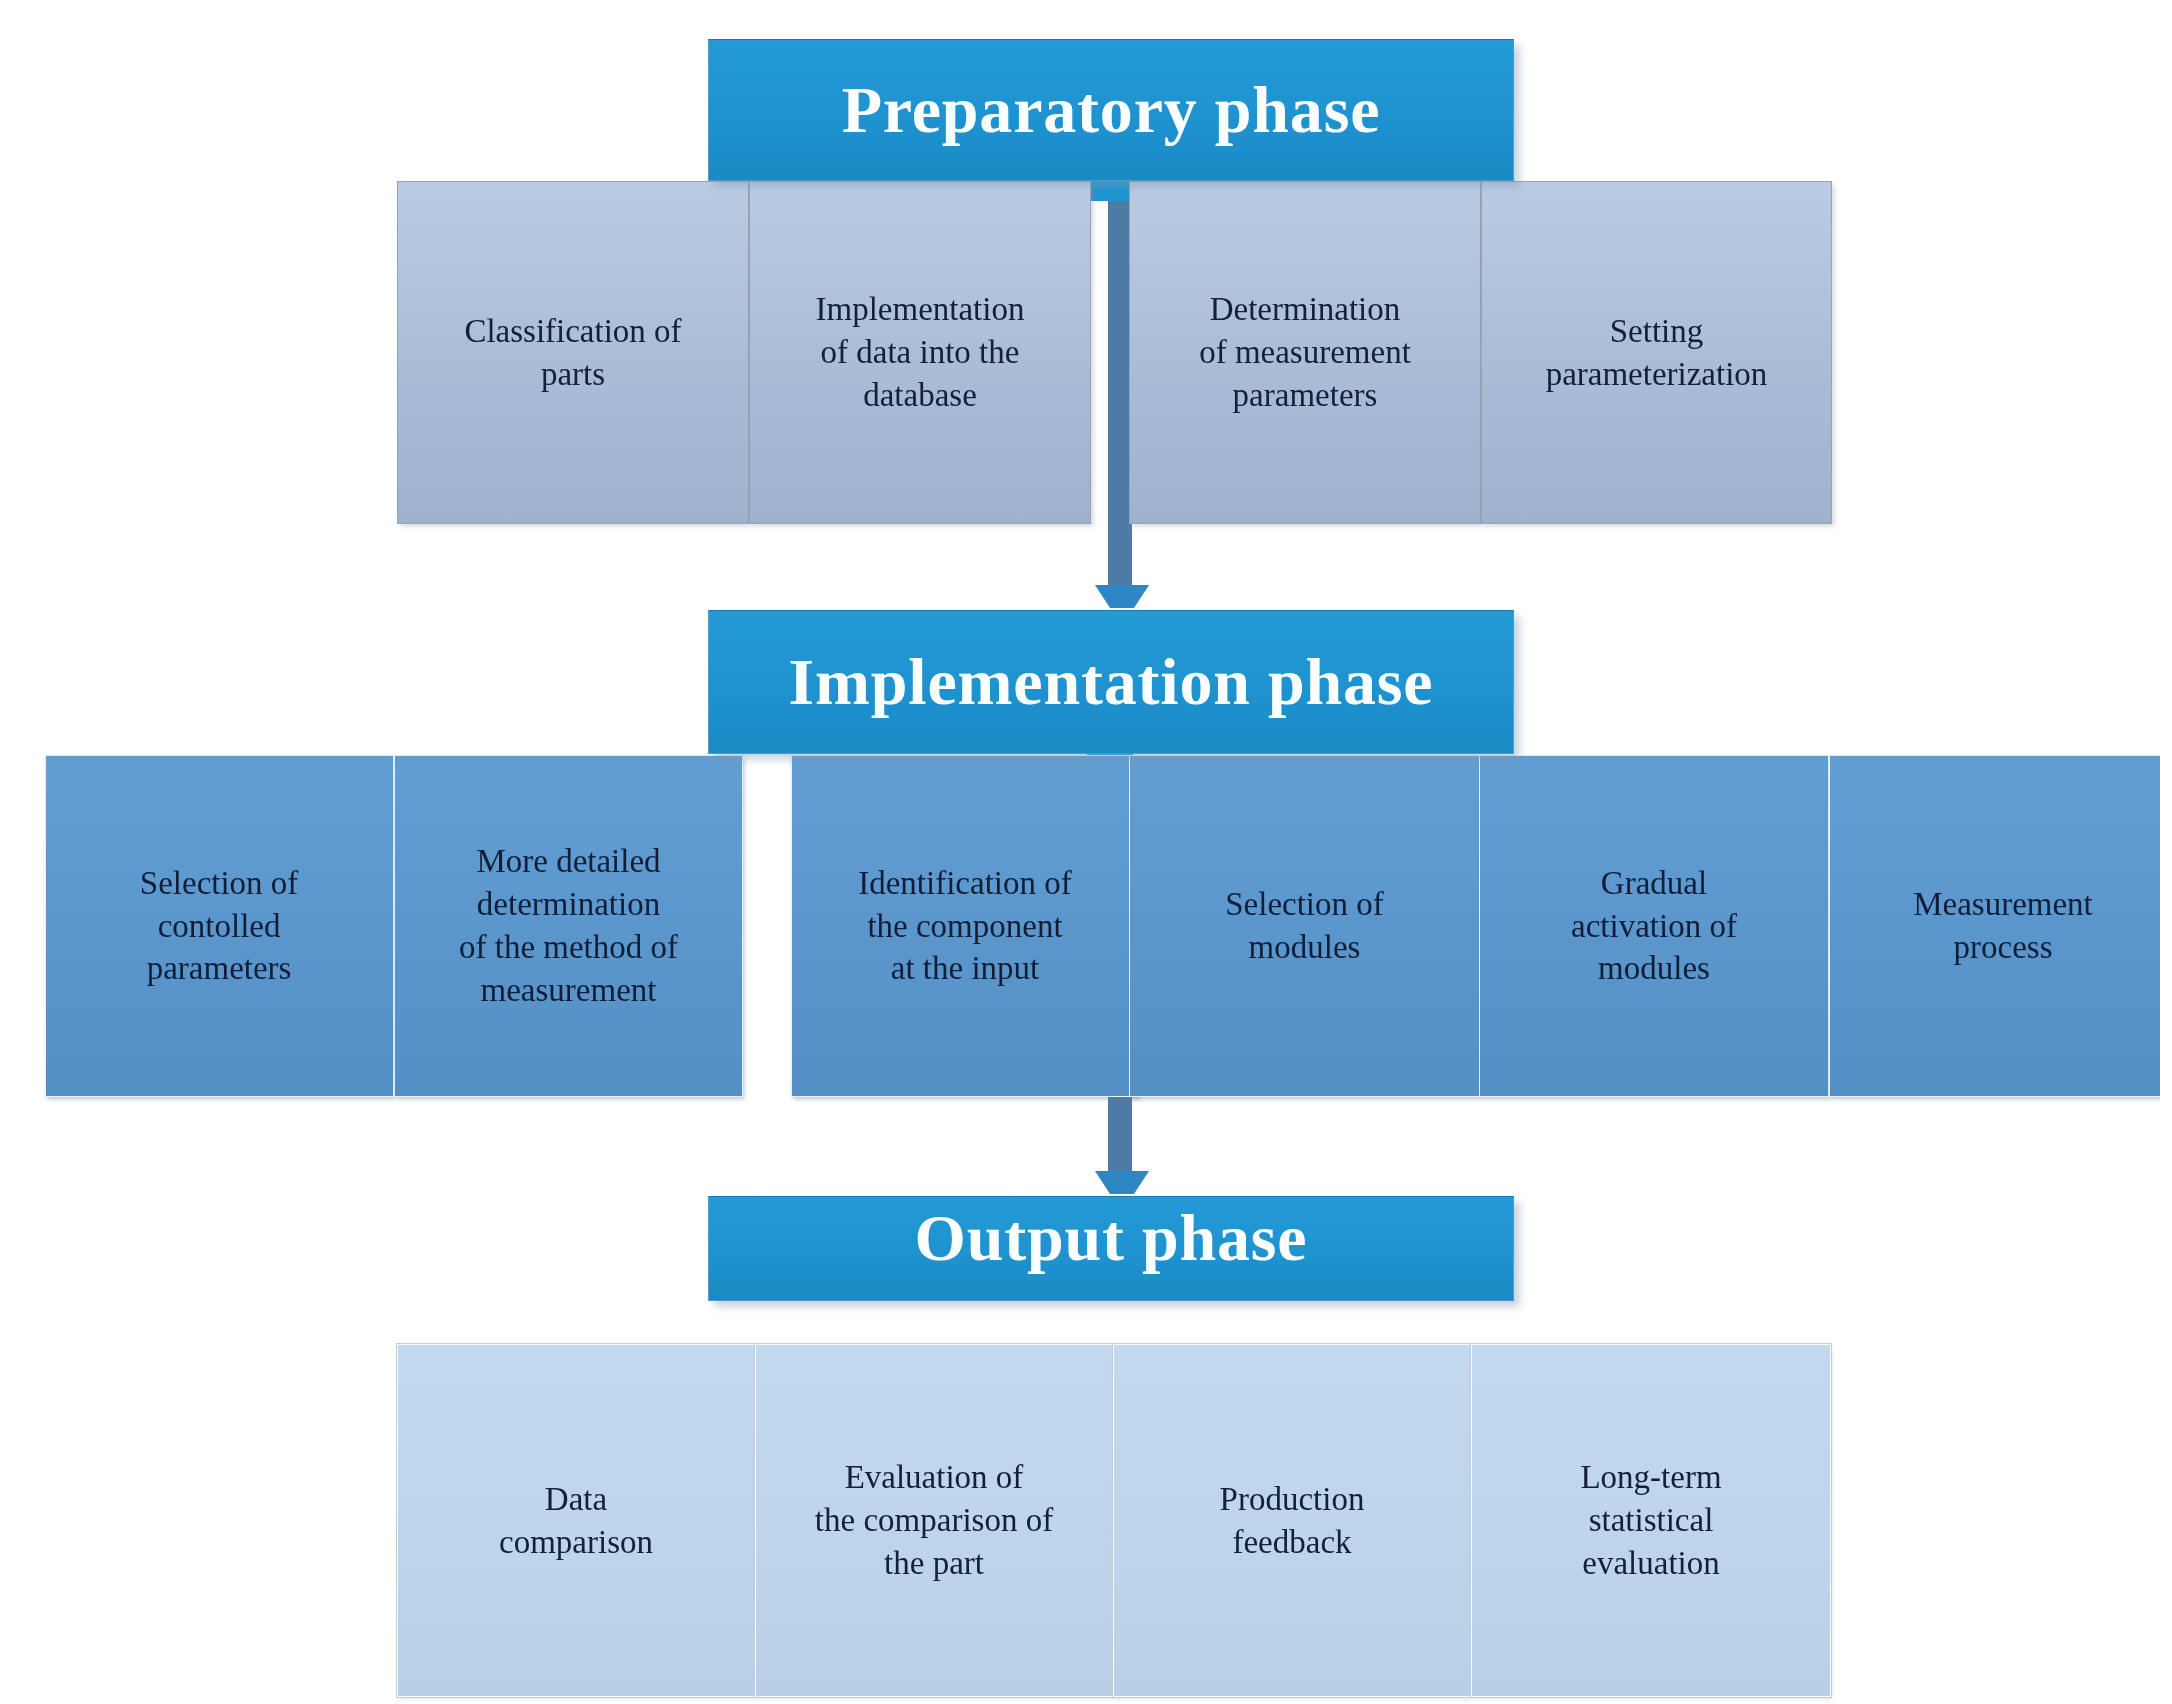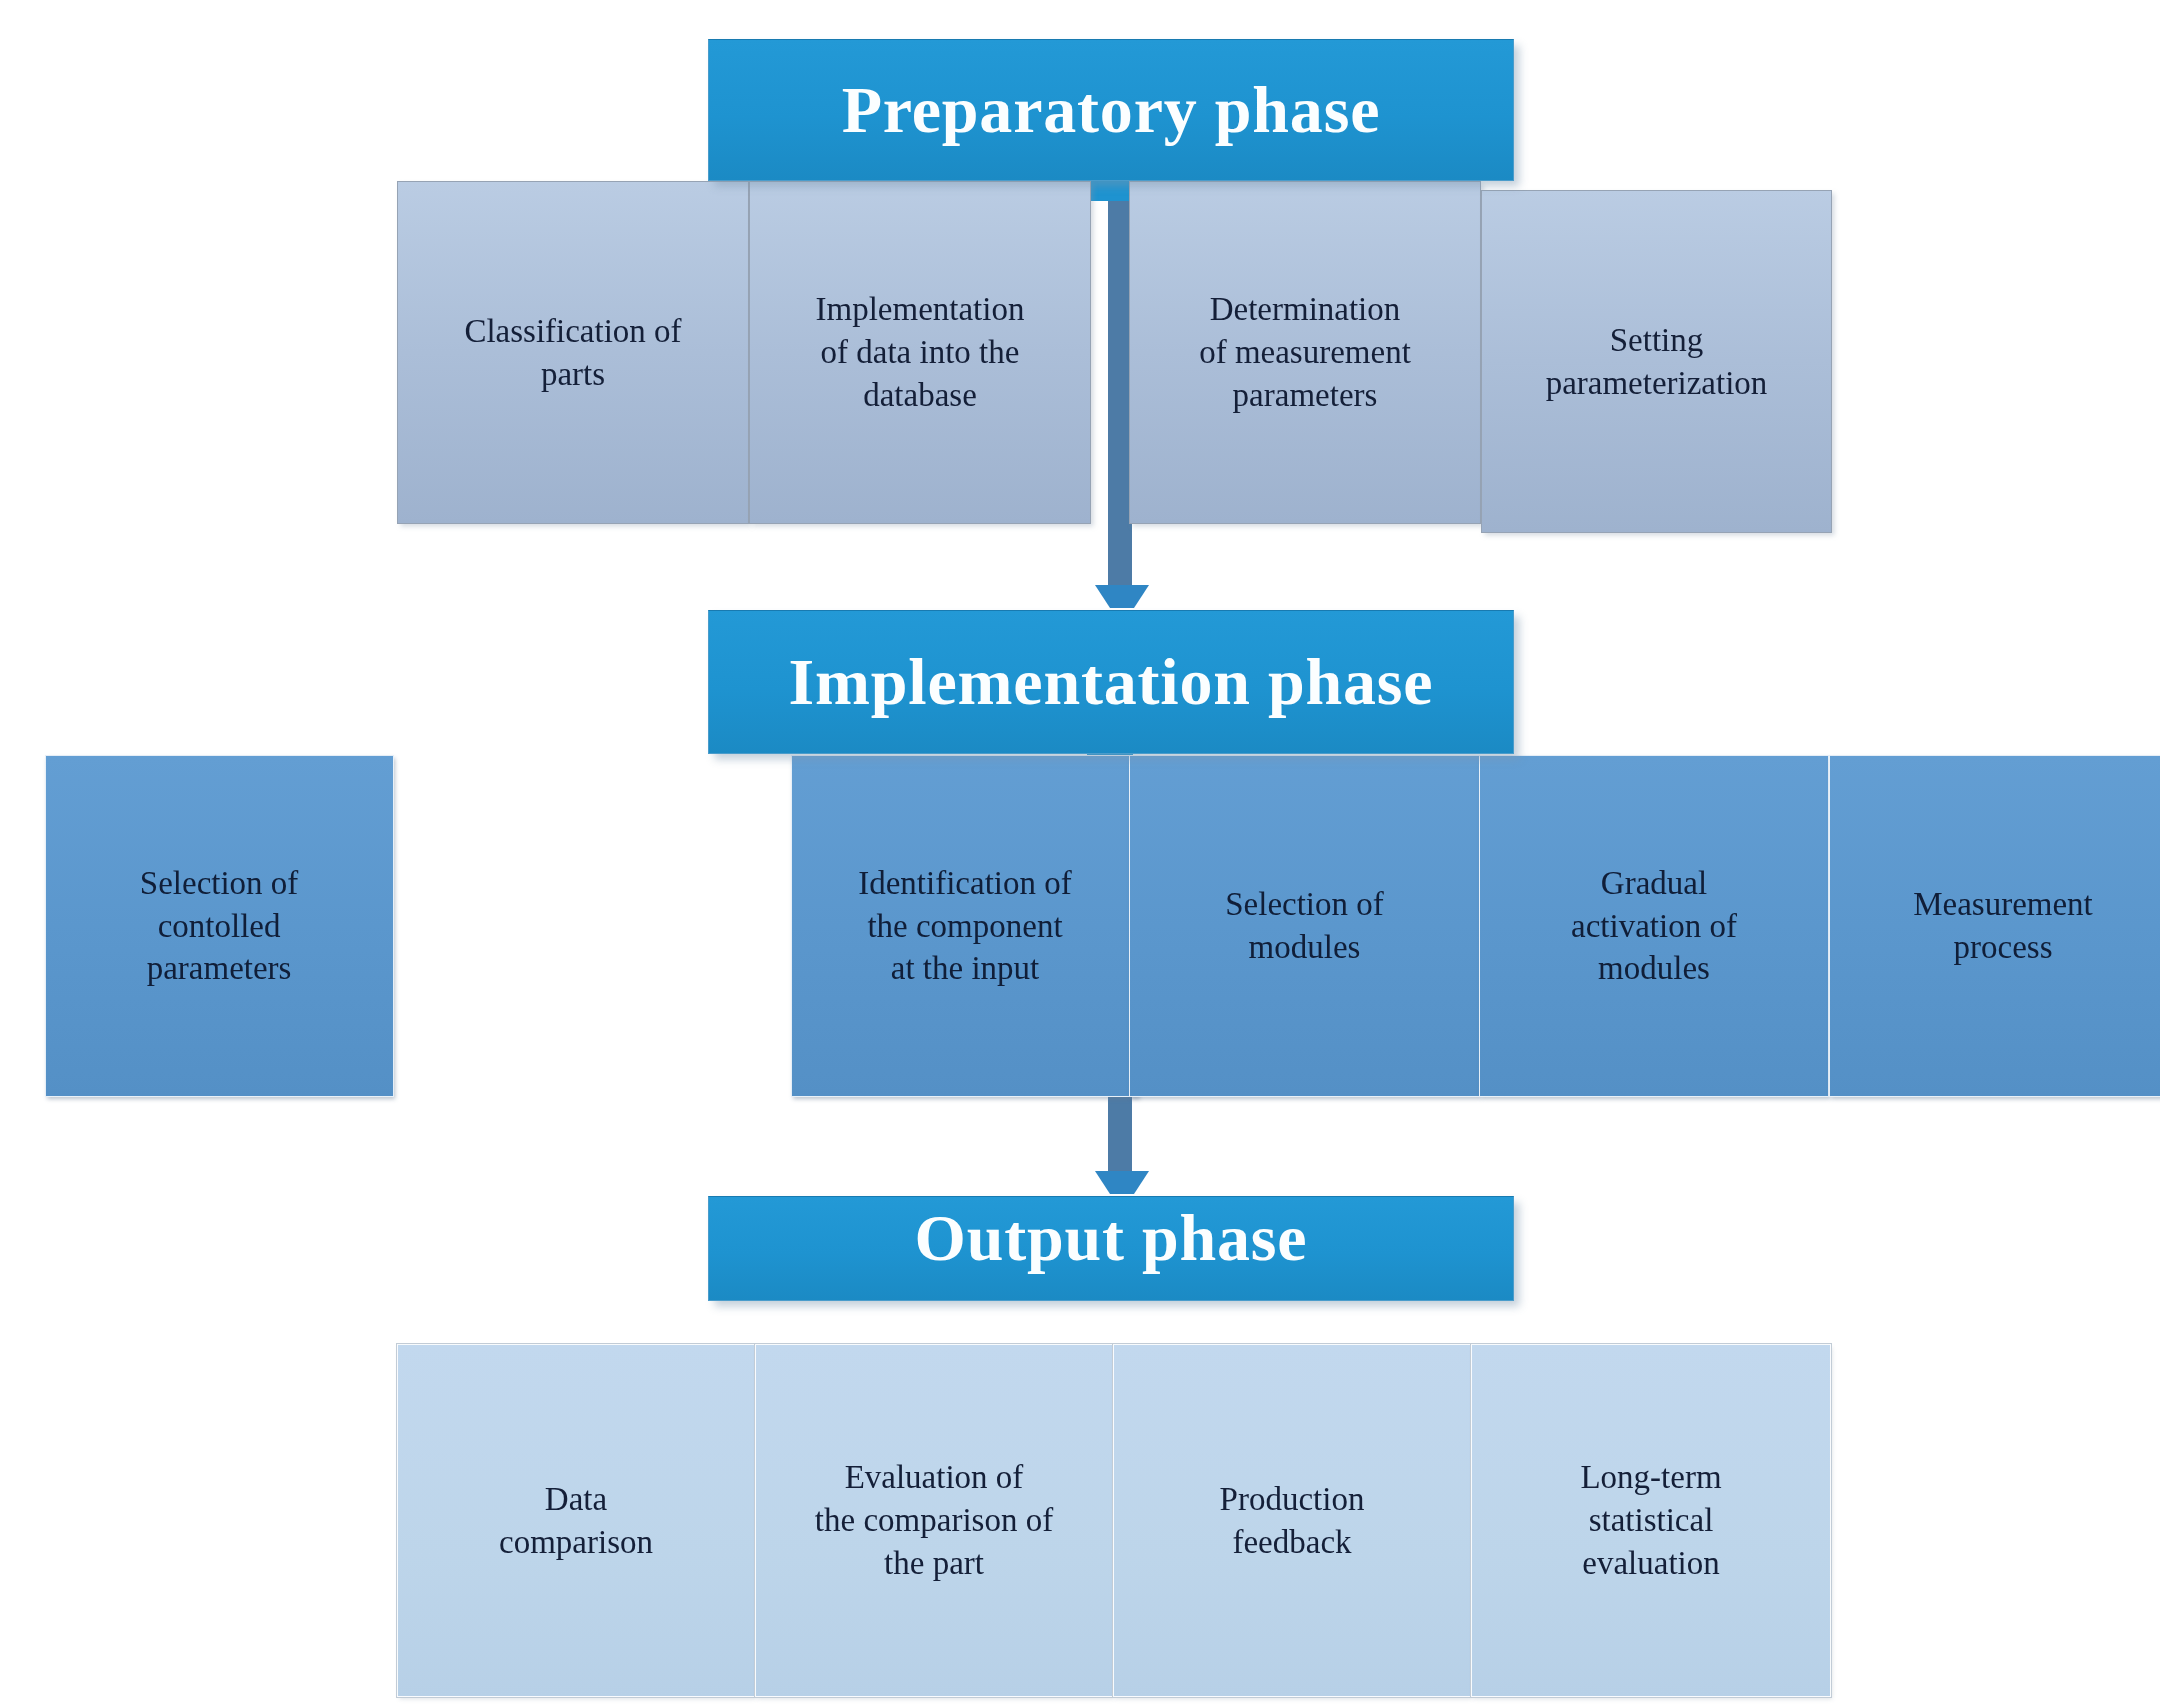--- a/index.html
+++ b/index.html
@@ -73,21 +73,21 @@
 
   .row1 {
     top:157px; height:343px;
     background:linear-gradient(180deg,#bacce3 0%,#abbed8 50%,#9eb2ce 100%);
     border:1.7px solid #96a3b4;
     box-shadow:2.5px 3.3px 5px rgba(135,152,172,.35);
   }
   #r1b1 { left:373px;  width:352px; }
   #r1b2 { left:725px;  width:342px; }
   #r1b3 { left:1105px; width:352px; }
-  #r1b4 { left:1457px; width:351px;margin-top:9px; }
+  #r1b4 { left:1457px; width:351px; }
 
   .row2 {
     top:731px; height:342px;
     background:linear-gradient(180deg,#639ed3 0%,#5b97cd 50%,#5490c6 100%);
     border:1.7px solid rgba(255,255,255,.85);
     box-shadow:1.7px 3.3px 4.1px rgba(105,125,148,.45);
     color:#101e38;
   }
   #r2b1 { left:20.6px;   width:349px; }
   #r2b2 { left:370px;  width:349px; }
@@ -134,20 +134,24 @@
 parameters</div>
   <div class="box row1" id="r1b4">Setting
 parameterization</div>
 
   <div class="phase-header" id="impl-header">
     <span>Implementation phase</span>
   </div>
   <div class="box row2" id="r2b1">Selection of
 contolled
 parameters</div>
+  <div class="box row2" id="r2b2">More detailed
+determination
+of the method of
+measurement</div>
   <div class="box row2" id="r2b3">Identification of
 the component
 at the input</div>
   <div class="box row2" id="r2b4">Selection of
 modules</div>
   <div class="box row2" id="r2b5">Gradual
 activation of
 modules</div>
   <div class="box row2" id="r2b6">Measurement
 process</div>

